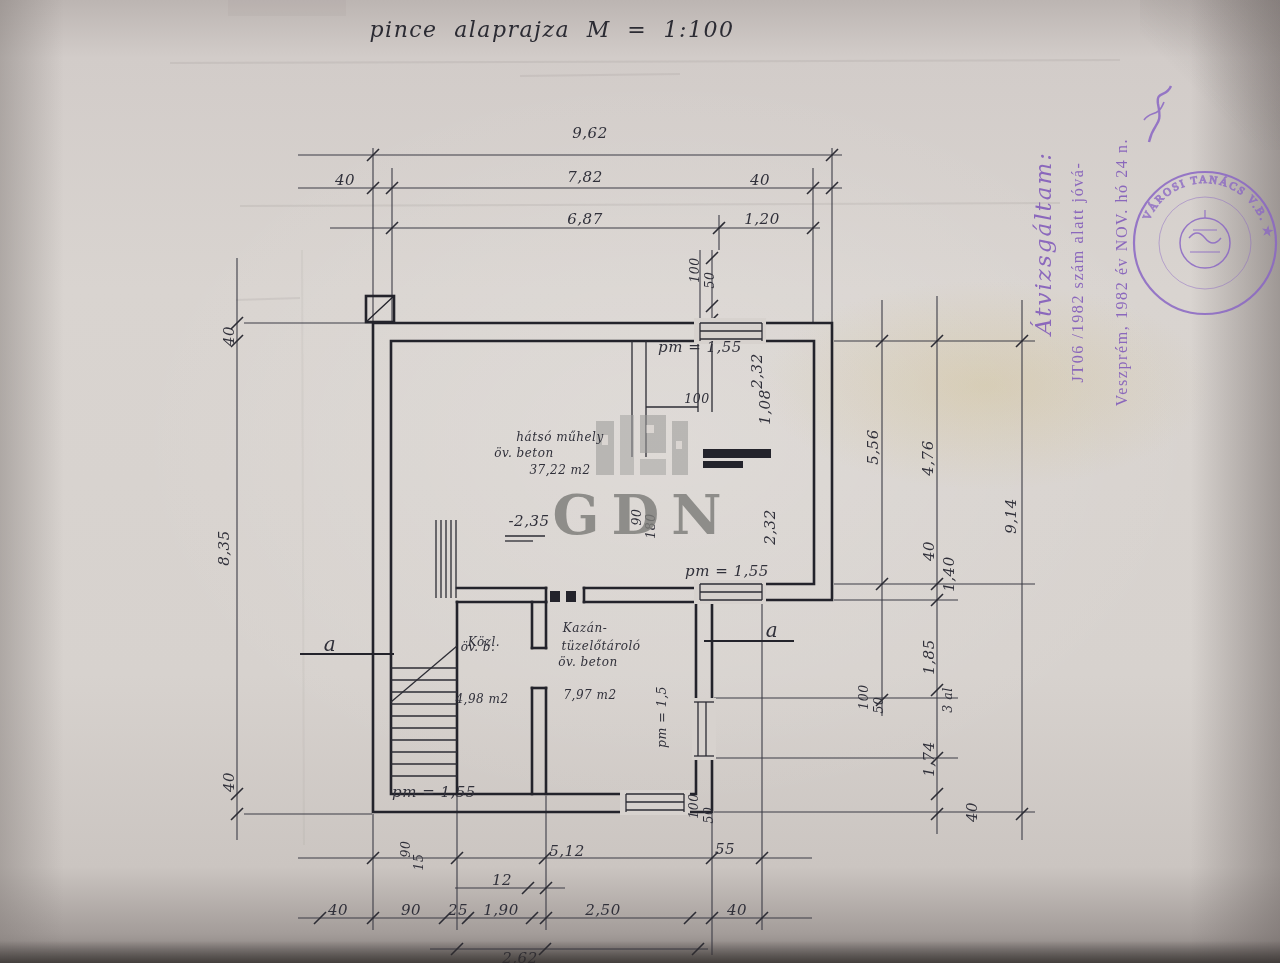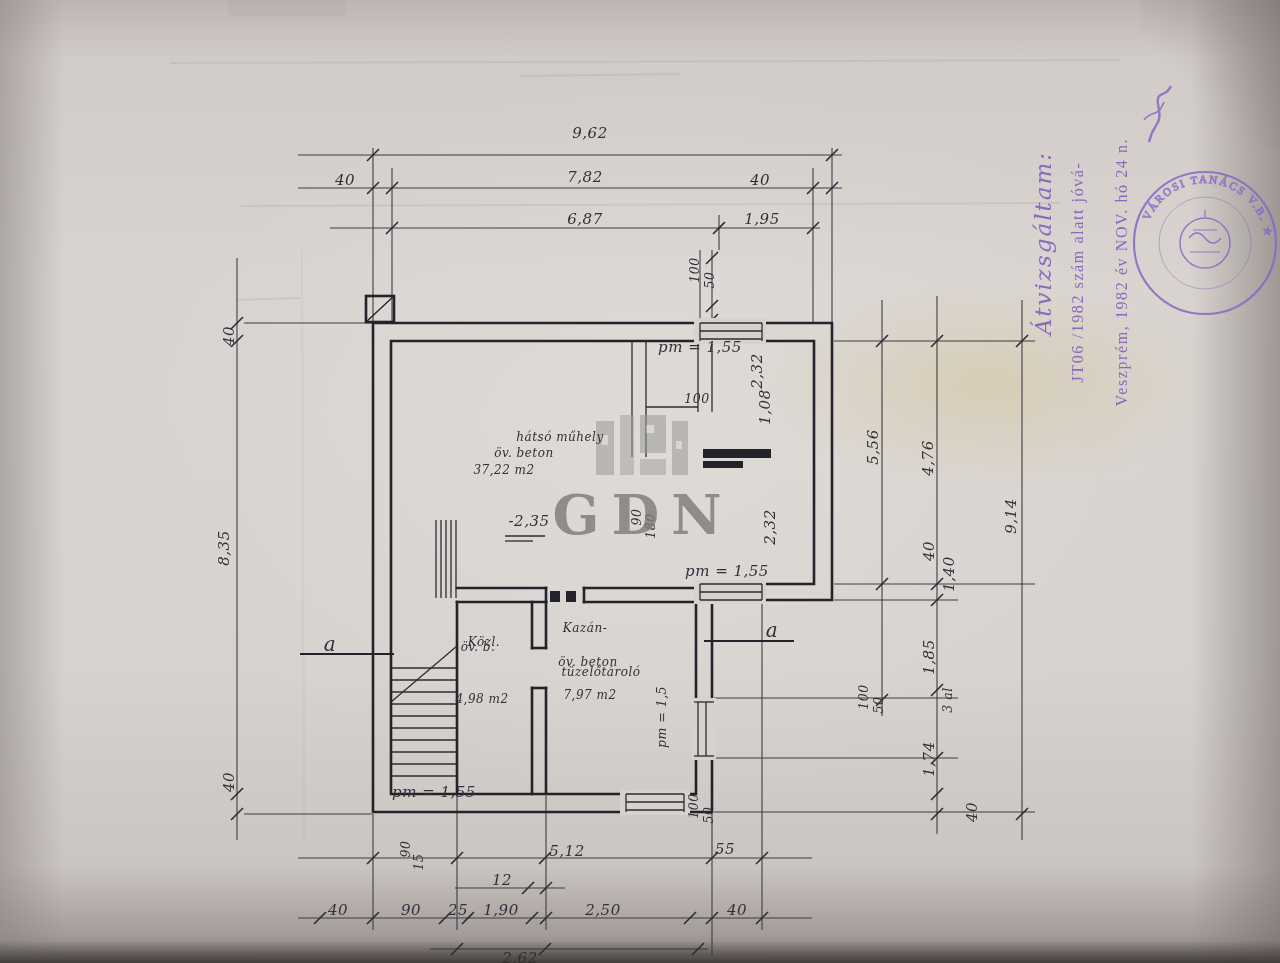--- a/index.html
+++ b/index.html
@@ -256,27 +256,28 @@
       <rect x="620" y="415" width="14" height="60" fill="#a4a4a2"></rect>
       <rect x="640" y="415" width="26" height="38" fill="#9a9a98"></rect>
       <rect x="640" y="459" width="26" height="16" fill="#a4a4a2"></rect>
       <rect x="672" y="421" width="16" height="54" fill="#9a9a98"></rect>
       <rect x="602" y="435" width="6" height="10" fill="#d7d2ce"></rect>
       <rect x="646" y="425" width="8" height="8" fill="#d7d2ce"></rect>
       <rect x="676" y="441" width="6" height="8" fill="#d7d2ce"></rect>
     </g>
   </svg>
 
+  <span class="lbl title" style="left:552px;top:30px">pince alaprajza   M = 1:100</span>
 
   <span class="lbl" style="left:590px;top:133px">9,62</span>
   <span class="lbl" style="left:345px;top:180px">40</span>
   <span class="lbl" style="left:585px;top:177px">7,82</span>
   <span class="lbl" style="left:760px;top:180px">40</span>
   <span class="lbl" style="left:585px;top:219px">6,87</span>
-  <span class="lbl" style="left:762px;top:219px">1,95</span>
+  <span class="lbl" style="left:762px;top:219px">1,20</span>
   <span class="lbl v small" style="left:695px;top:270px">100</span>
   <span class="lbl v small" style="left:710px;top:280px">50</span>
 
   <span class="lbl v" style="left:229px;top:336px">40</span>
   <span class="lbl v" style="left:224px;top:548px">8,35</span>
   <span class="lbl v" style="left:229px;top:782px">40</span>
 
   <span class="lbl v" style="left:873px;top:447px">5,56</span>
   <span class="lbl v" style="left:928px;top:458px">4,76</span>
   <span class="lbl v" style="left:1011px;top:516px">9,14</span>
@@ -288,31 +289,31 @@
   <span class="lbl v small" style="left:948px;top:700px">3 al</span>
   <span class="lbl v" style="left:929px;top:759px">1,74</span>
   <span class="lbl v" style="left:972px;top:812px">40</span>
 
   <span class="lbl" style="left:700px;top:347px">pm = 1,55</span>
   <span class="lbl v" style="left:757px;top:371px">2,32</span>
   <span class="lbl small" style="left:697px;top:399px">100</span>
   <span class="lbl v" style="left:765px;top:407px">1,08</span>
   <span class="lbl room" style="left:560px;top:437px">hátsó műhely</span>
   <span class="lbl room" style="left:524px;top:453px">öv. beton</span>
-  <span class="lbl room" style="left:504px;top:470px">37,22 m2</span>
+  <span class="lbl room" style="left:560px;top:470px">37,22 m2</span>
   <span class="lbl" style="left:529px;top:521px">-2,35</span>
   <span class="lbl v small" style="left:637px;top:517px">90</span>
   <span class="lbl v small" style="left:651px;top:526px">180</span>
   <span class="lbl v" style="left:770px;top:527px">2,32</span>
   <span class="lbl" style="left:727px;top:571px">pm = 1,55</span>
   <span class="lbl room" style="left:484px;top:642px">Közl.</span>
   <span class="lbl room" style="left:478px;top:647px">öv. b.</span>
   <span class="lbl room" style="left:482px;top:699px">4,98 m2</span>
   <span class="lbl room" style="left:585px;top:628px">Kazán-</span>
-  <span class="lbl room" style="left:601px;top:672px">tüzelőtároló</span>
+  <span class="lbl room" style="left:601px;top:646px">tüzelőtároló</span>
   <span class="lbl room" style="left:588px;top:662px">öv. beton</span>
   <span class="lbl room" style="left:590px;top:695px">7,97 m2</span>
   <span class="lbl big" style="left:330px;top:644px">a</span>
   <span class="lbl big" style="left:772px;top:630px">a</span>
   <span class="lbl v small" style="left:662px;top:717px">pm = 1,5</span>
   <span class="lbl v small" style="left:694px;top:806px">100</span>
   <span class="lbl v small" style="left:709px;top:815px">50</span>
   <span class="lbl" style="left:434px;top:792px">pm = 1,55</span>
 
   <span class="lbl v small" style="left:406px;top:849px">90</span>

